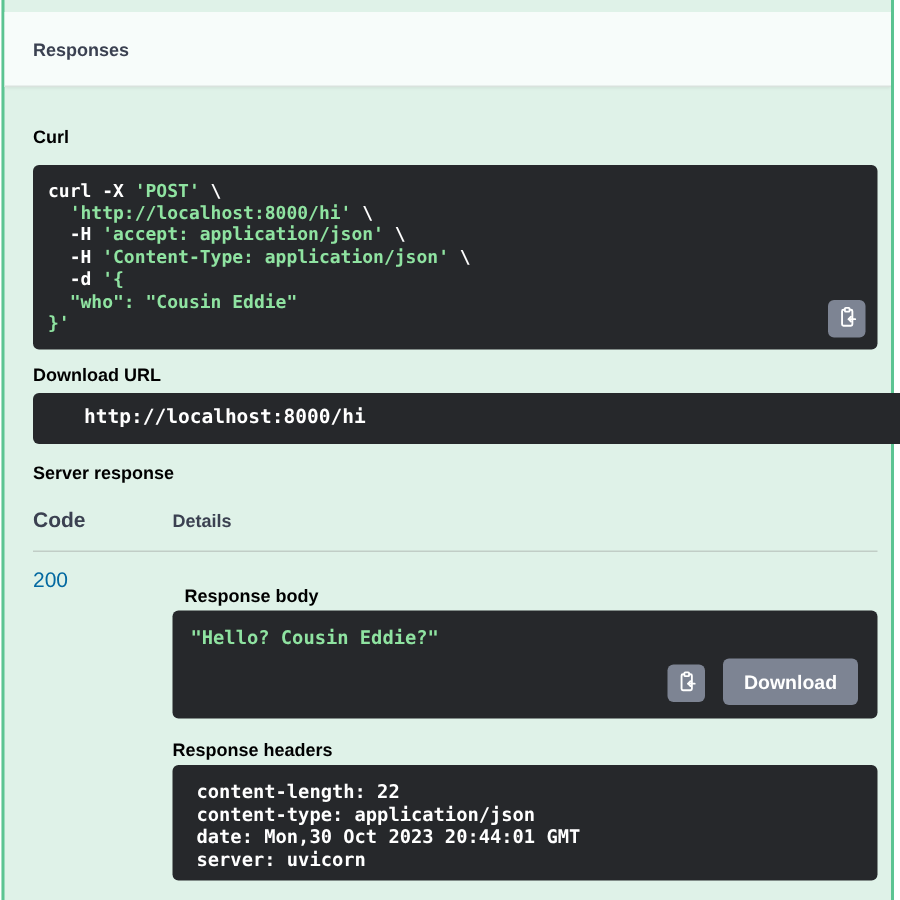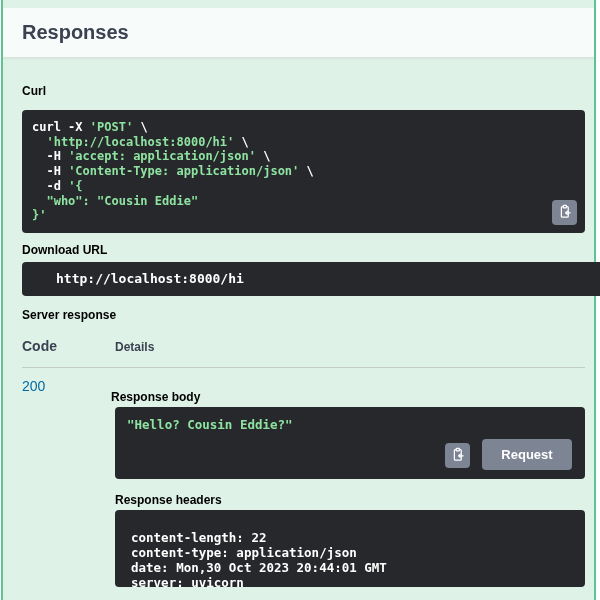--- a/index.html
+++ b/index.html
@@ -13,21 +13,21 @@
     border-right: 2px solid #5cc492;
   }
 
   .section-header {
     position: absolute; top: 8px; left: 0; right: 0; height: 50px;
     background: #f7fcfa;
     border-bottom: 1px solid #d9e2dd;
     box-shadow: 0 1px 2px rgba(0,0,0,0.06);
     display: flex; align-items: center; padding-left: 19px;
   }
-  .section-header h4 { font-size: 20px; font-weight: bold; color: #3b4151; }
+  .section-header h4 { font-size: 12px; font-weight: bold; color: #3b4151; }
 
   .label {
     position: absolute; left: 19px;
     font-size: 12px; font-weight: bold; color: #000000;
   }
 
   .code-block {
     background: #26282b; border-radius: 4px;
     font-family: "DejaVu Sans Mono", monospace;
     color: #ffffff; font-weight: bold;
@@ -85,21 +85,21 @@
   .download-btn {
     position: absolute; right: 13px; bottom: 9px;
     width: 90px; height: 31px;
     background: #7d8493; border: none; border-radius: 4px;
     color: #ffffff; font-family: "Liberation Sans", sans-serif;
     font-size: 13px; font-weight: bold; cursor: pointer;
   }
   .lbl-response-headers { position: absolute; top: 493px; left: 112px; }
   .headers-block {
     position: absolute; top: 510px; left: 112px; width: 470px; height: 77px;
-    padding: 20px 16px; font-size: 12.5px; line-height: 15px;
+    padding: 10px 16px; font-size: 12.5px; line-height: 15px;
   }
 </style>
 </head>
 <body>
 
 <div class="opblock">
 
   <div class="section-header">
     <h4>Responses</h4>
   </div>
@@ -132,35 +132,35 @@
   <div class="code-block url-block">http://localhost:8000/hi</div>
 
   <div class="label lbl-server-response">Server response</div>
 
   <div class="col-code-hdr">Code</div>
   <div class="col-details-hdr">Details</div>
   <div class="divider"></div>
 
   <div class="code-200">200</div>
 
-  <div class="label lbl-response-body" style="left:108px;">Response body</div>
+  <div class="label lbl-response-body" style="left:120px;">Response body</div>
 
   <div class="code-block body-block">
     <div class="code-line">"Hello? Cousin Eddie?"</div>
     <button class="copy-btn body-copy">
       <span>
         <svg width="15" height="15" viewBox="0 0 24 24" fill="none" stroke="#ffffff" stroke-width="2" stroke-linecap="round" stroke-linejoin="round">
           <rect x="7" y="4" width="11" height="17" rx="1.5"></rect>
           <rect x="10" y="2" width="5" height="4" rx="1" fill="#7d8493"></rect>
           <path d="M21 14 h-7"></path>
           <path d="M16.5 11.5 L14 14 L16.5 16.5"></path>
         </svg>
       </span>
     </button>
-    <button class="download-btn">Request</button>
+    <button class="download-btn">Download</button>
   </div>
 
   <div class="label lbl-response-headers" style="left:112px;">Response headers</div>
 
   <div class="code-block headers-block">
     <div>
         <div class="code-line">content-length: 22</div>
         <div class="code-line">content-type: application/json</div>
         <div class="code-line">date: Mon,30 Oct 2023 20:44:01 GMT</div>
         <div class="code-line">server: uvicorn</div>

